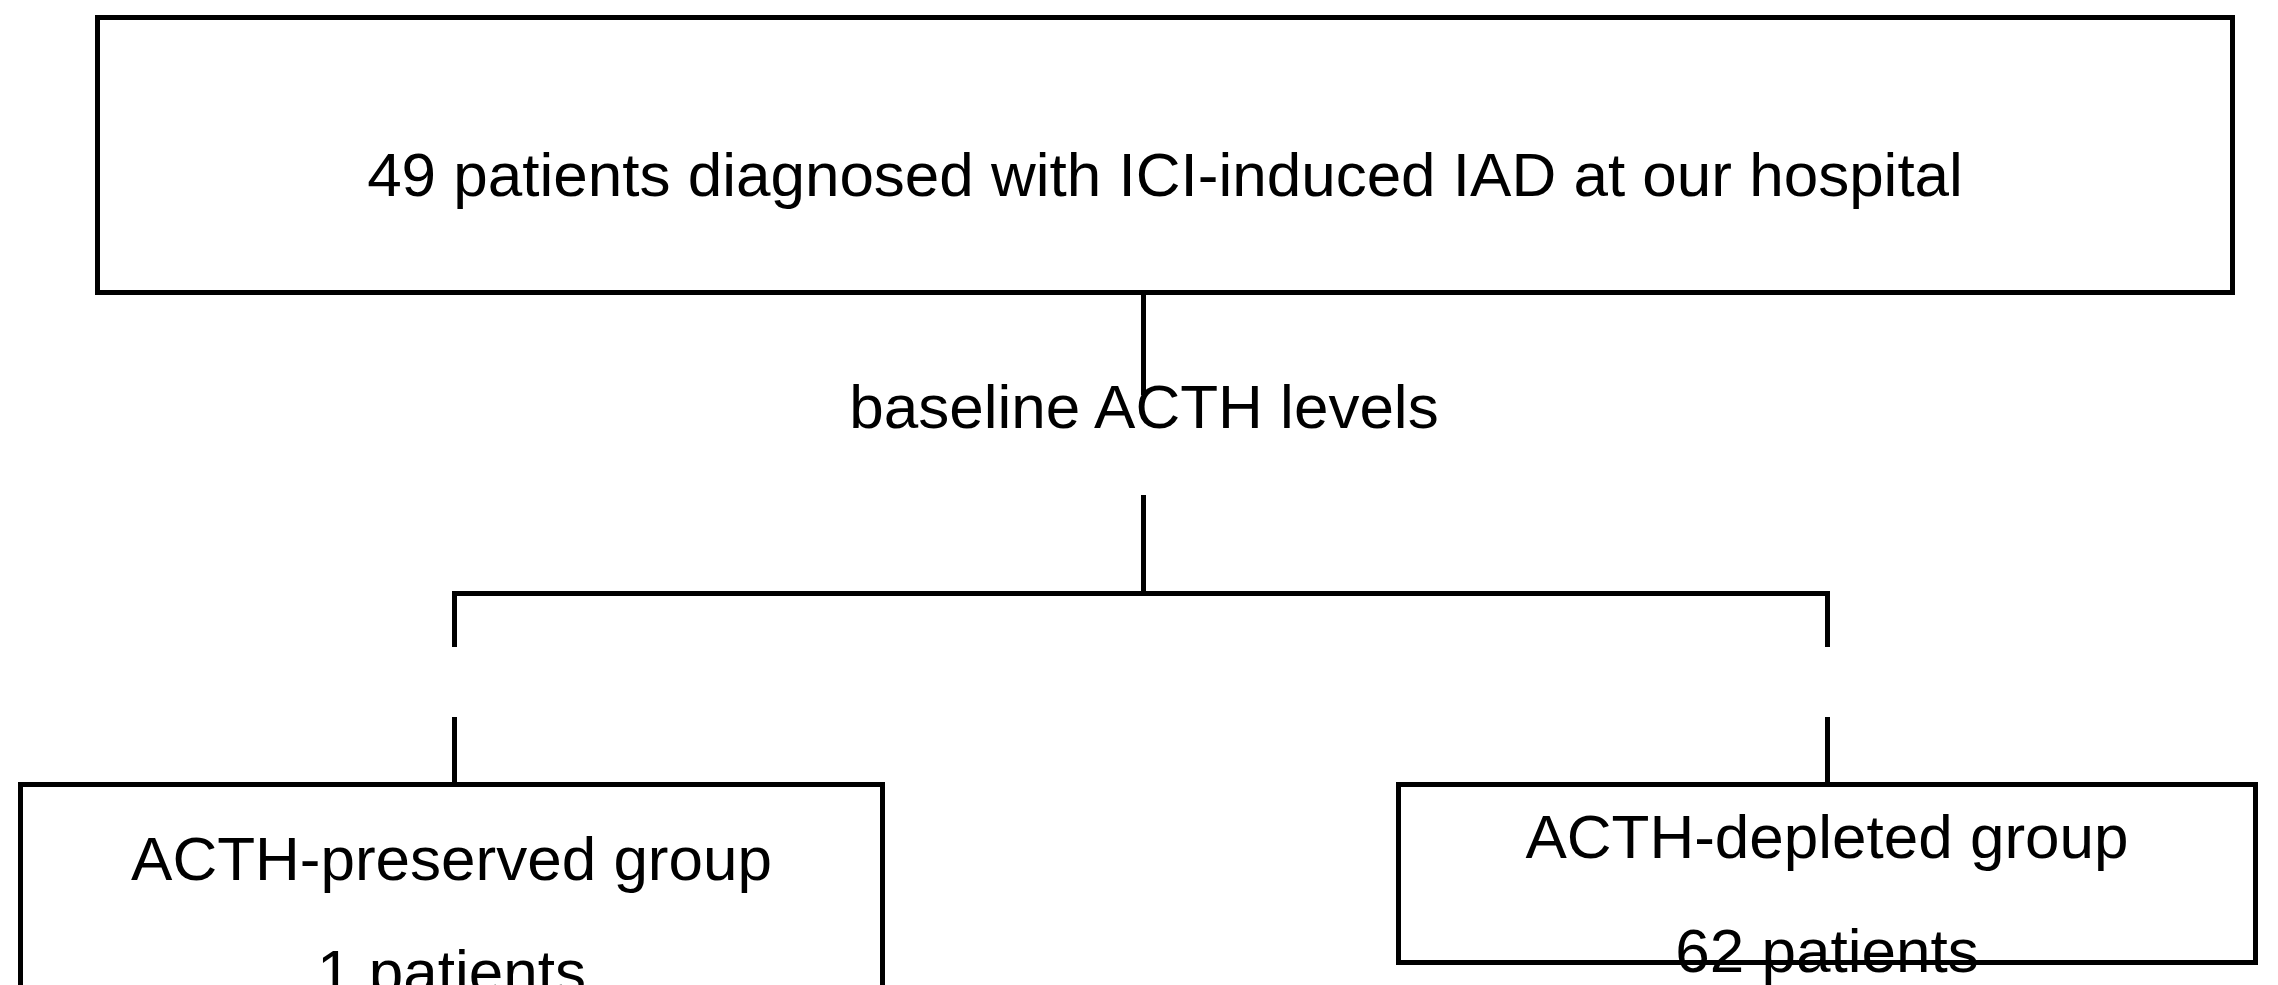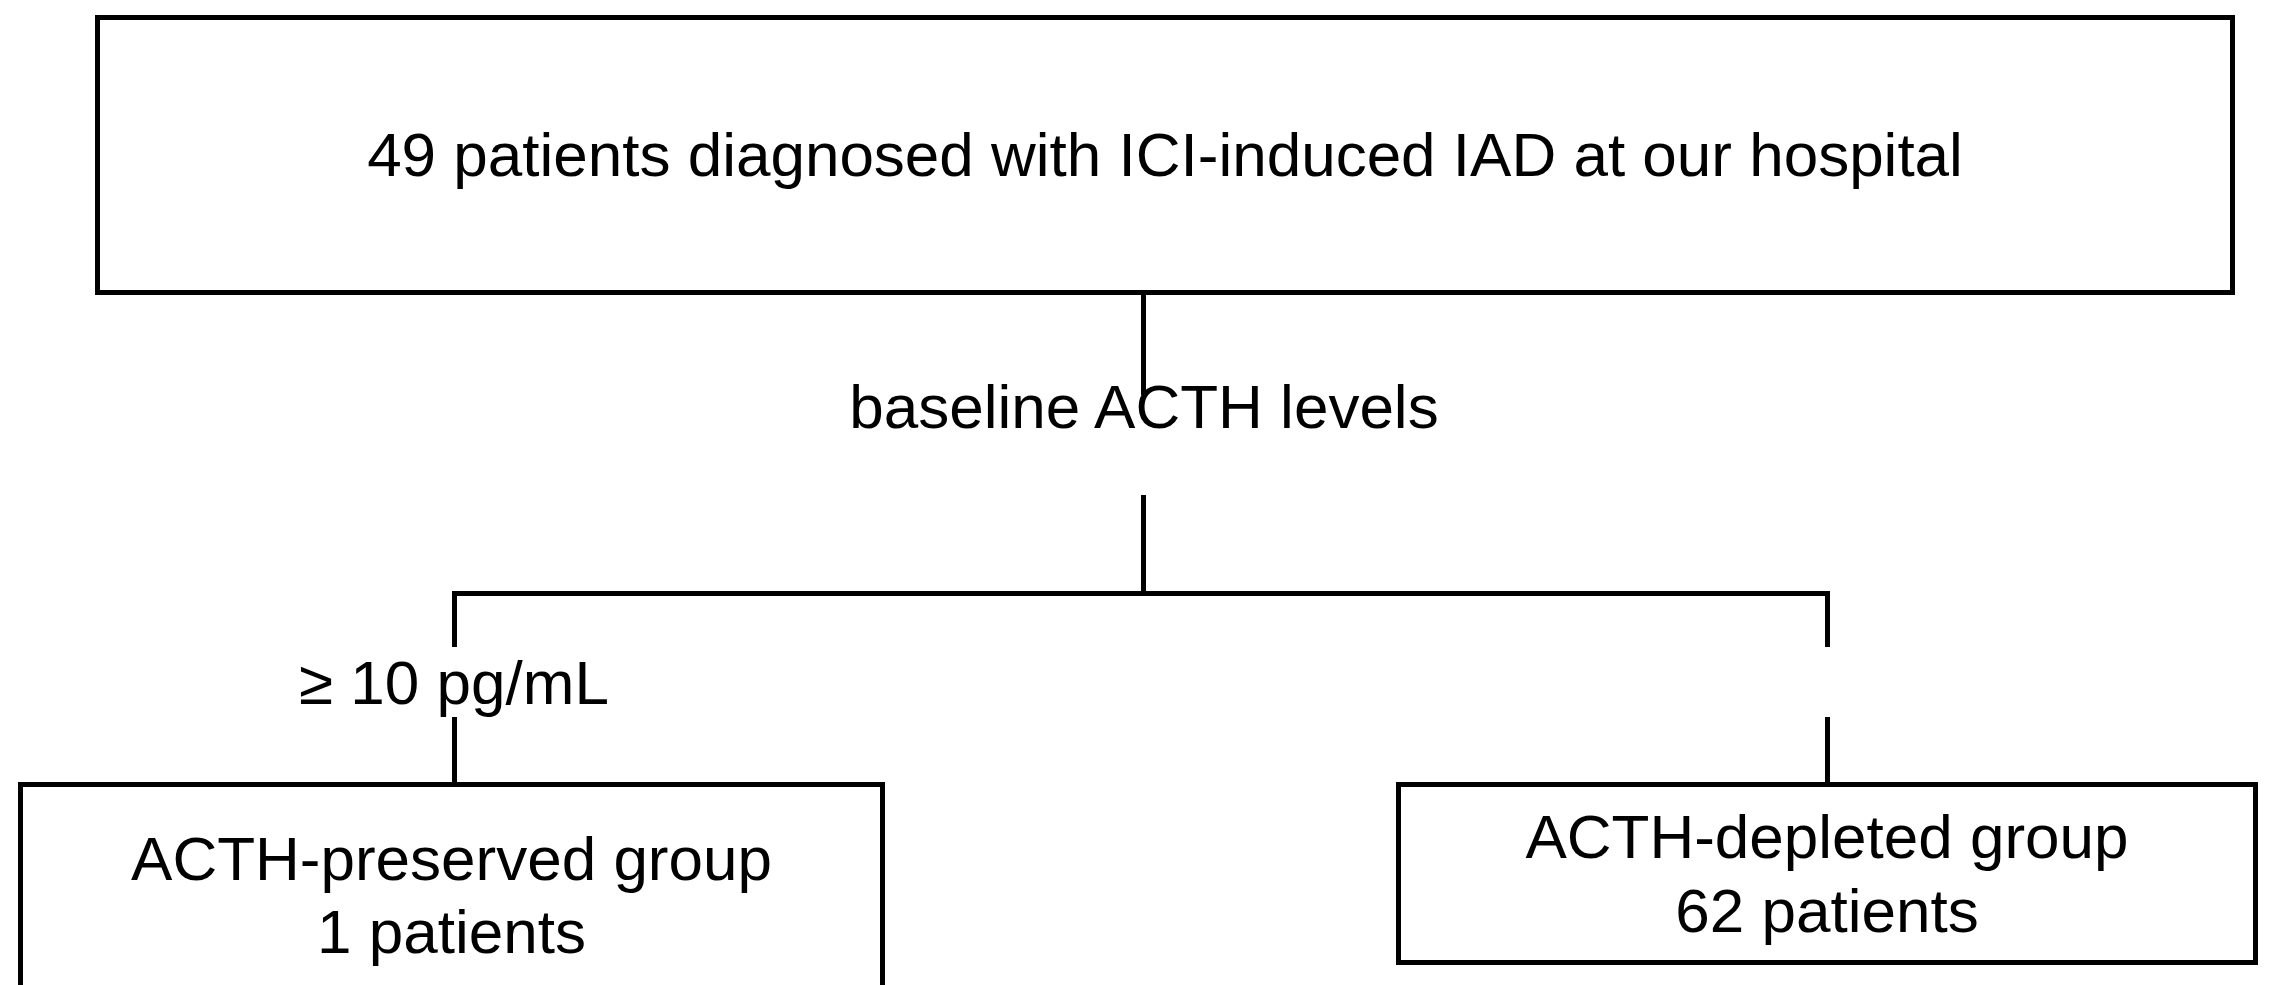--- a/index.html
+++ b/index.html
@@ -26,20 +26,21 @@
     display: flex;
     flex-direction: column;
     align-items: center;
     justify-content: center;
     text-align: center;
     line-height: 1.18;
   }
   .node-box .line {
     display: block;
     white-space: nowrap;
+    margin-top: 40px;
   }
 
   #box-top {
     left: 95px;
     top: 15px;
     width: 2140px;
     height: 280px;
     font-size: 62px;
   }
   #box-left {
@@ -103,21 +104,20 @@
 
   <div class="v-line" id="conn-top-to-label"></div>
 
   <div class="edge-label" id="label-decision">baseline ACTH levels</div>
 
   <div class="v-line" id="conn-label-to-split"></div>
 
   <div class="h-line" id="split-bar"></div>
 
   <div class="v-line" id="conn-split-left-a"></div>
-  <div class="edge-label" id="label-left">≥ 10 pg/mL</div>
   <div class="v-line" id="conn-split-left-b"></div>
 
   <div class="v-line" id="conn-split-right-a"></div>
   <div class="v-line" id="conn-split-right-b"></div>
 
   <div class="node-box" id="box-left">
     <span class="line">ACTH-preserved group</span>
     <span class="line">1 patients</span>
   </div>
 

